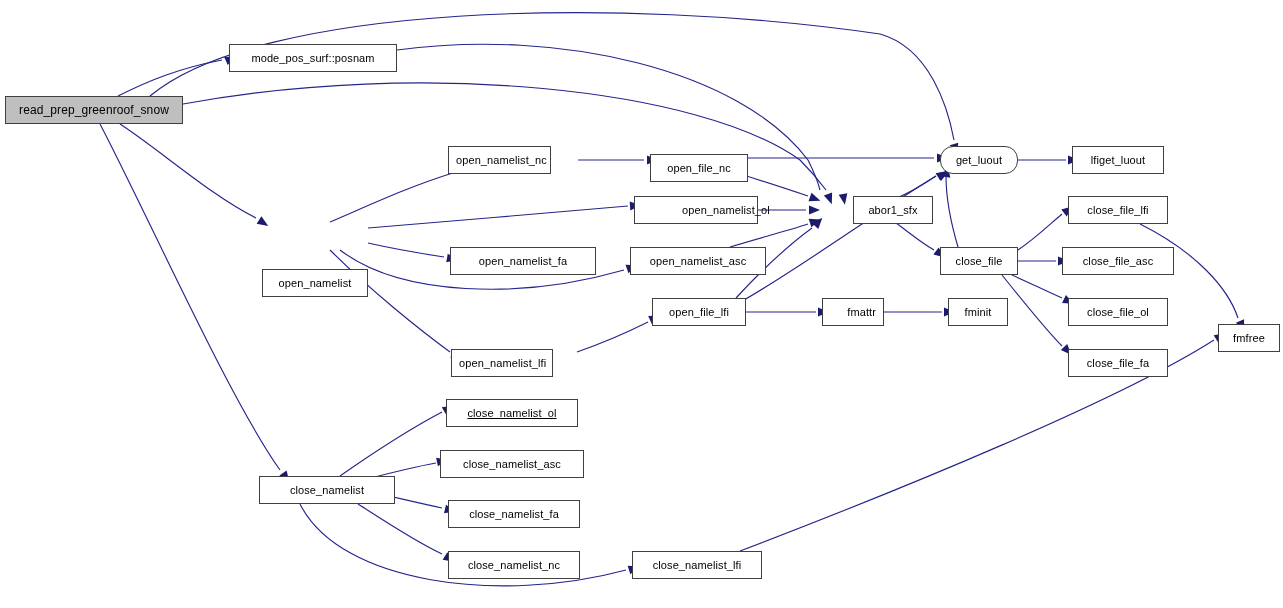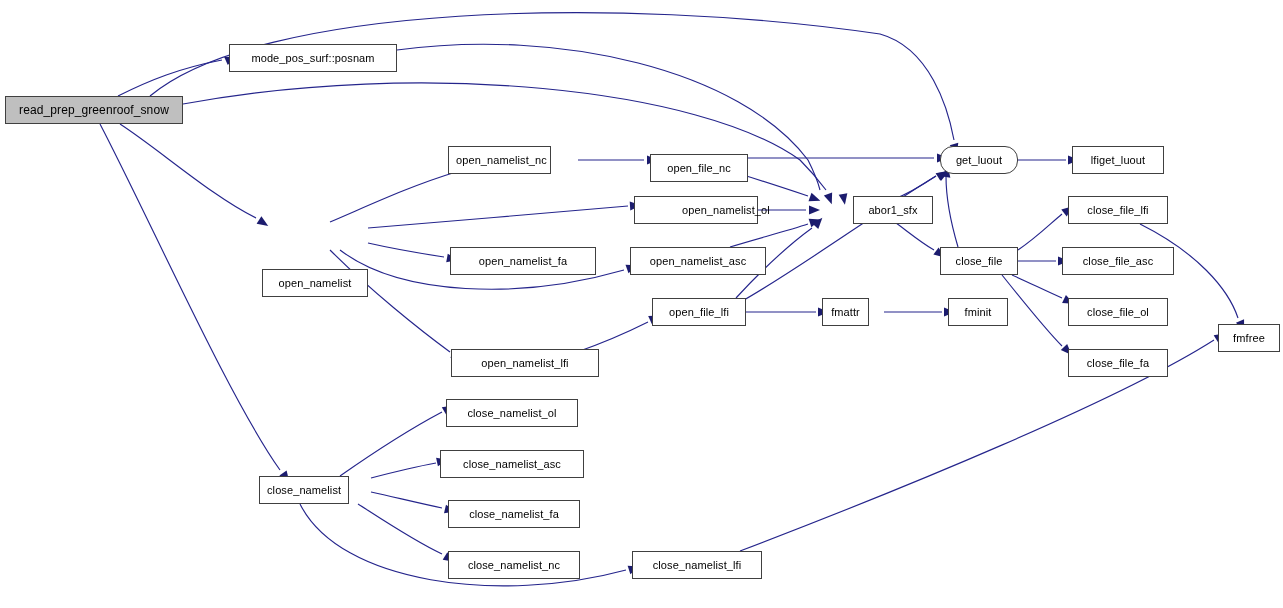--- a/index.html
+++ b/index.html
@@ -138,35 +138,35 @@
   </svg>
 
   <div id="nodes-layer">
       <div class="node root-node" style="left: 5px; top: 96px; width: 178px;">read_prep_greenroof_snow</div>
       <div class="node" style="left: 229px; top: 44px; width: 168px;">mode_pos_surf::posnam</div>
       <div class="node" style="left: 262px; top: 222px; width: 106px; margin-top: 47px;">open_namelist</div>
       <div class="node" style="left: 448px; top: 146px; width: 103px;">open_namelist_nc</div>
       <div class="node" style="left: 634px; top: 196px; width: 124px; padding-left: 47px;">open_namelist_ol</div>
       <div class="node" style="left: 450px; top: 247px; width: 146px;">open_namelist_fa</div>
       <div class="node" style="left: 630px; top: 247px; width: 136px;">open_namelist_asc</div>
-      <div class="node" style="left: 451px; top: 349px; width: 148px;">open_namelist_lfi</div>
+      <div class="node" style="left: 451px; top: 349px; width: 102px;">open_namelist_lfi</div>
       <div class="node" style="left: 650px; top: 146px; width: 98px; margin-top: 8px;">open_file_nc</div>
       <div class="node" style="left: 652px; top: 298px; width: 94px;">open_file_lfi</div>
       <div class="node" style="left: 812px; top: 196px; width: 80px; margin-left: 41px;">abor1_sfx</div>
       <div class="node" style="left: 940px; top: 146px; width: 78px; border-radius: 13px;">get_luout</div>
       <div class="node" style="left: 1072px; top: 146px; width: 92px;">lfiget_luout</div>
-      <div class="node" style="left: 822px; top: 298px; width: 47px;">fmattr</div>
+      <div class="node" style="left: 822px; top: 298px; width: 62px; text-align: right;">fmattr</div>
       <div class="node" style="left: 948px; top: 298px; width: 60px;">fminit</div>
       <div class="node" style="left: 940px; top: 247px; width: 78px;">close_file</div>
       <div class="node" style="left: 1068px; top: 196px; width: 100px;">close_file_lfi</div>
       <div class="node" style="left: 1062px; top: 247px; width: 112px;">close_file_asc</div>
       <div class="node" style="left: 1068px; top: 298px; width: 100px;">close_file_ol</div>
       <div class="node" style="left: 1068px; top: 349px; width: 100px;">close_file_fa</div>
       <div class="node" style="left: 1218px; top: 324px; width: 62px;">fmfree</div>
-      <div class="node" style="left: 259px; top: 476px; width: 90px;">close_namelist</div>
-      <div class="node" style="left: 446px; top: 399px; width: 132px;">close_namelist_ol</div>
+      <div class="node" style="left: 259px; top: 476px; width: 136px;">close_namelist</div>
+      <div class="node" style="left: 446px; top: 399px; width: 132px; text-decoration: underline;">close_namelist_ol</div>
       <div class="node" style="left: 440px; top: 450px; width: 144px;">close_namelist_asc</div>
       <div class="node" style="left: 448px; top: 500px; width: 132px;">close_namelist_fa</div>
       <div class="node" style="left: 448px; top: 551px; width: 132px;">close_namelist_nc</div>
       <div class="node" style="left: 632px; top: 551px; width: 130px;">close_namelist_lfi</div>
     </div>
 
 </div>
 
 </body></html>

